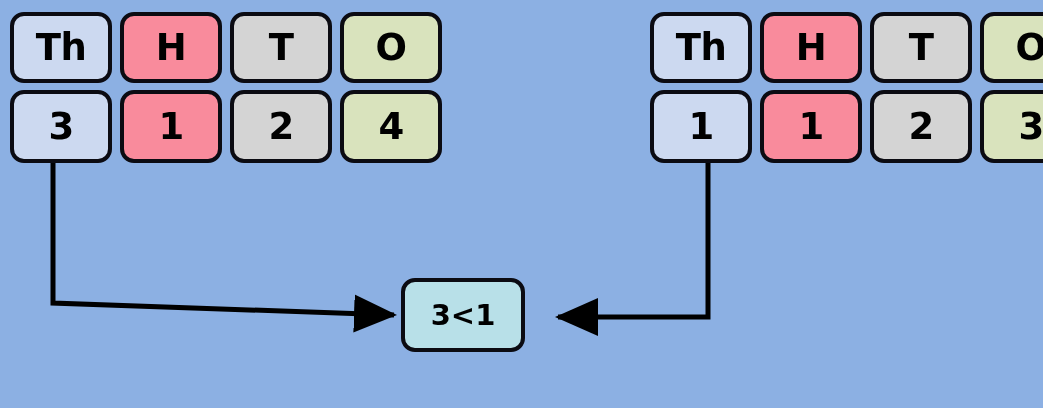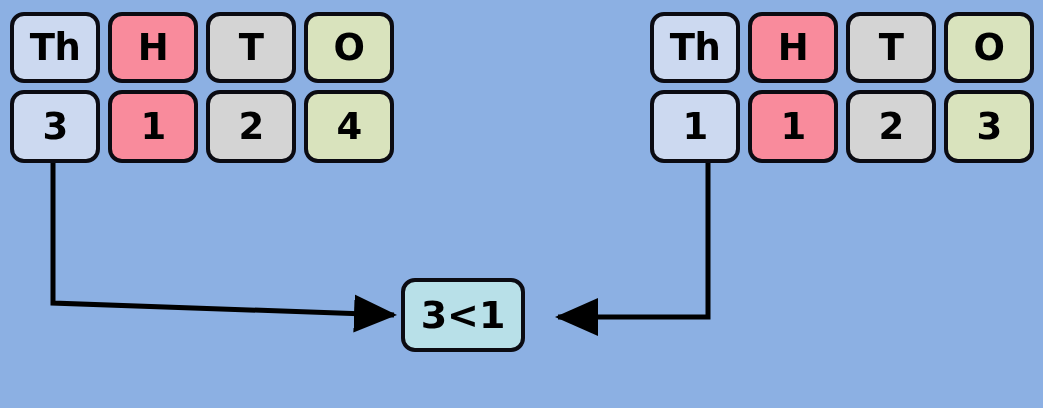--- a/index.html
+++ b/index.html
@@ -22,21 +22,21 @@
     display: flex;
     flex-direction: column;
     gap: 7px;
   }
   .pv-row {
     display: flex;
     flex-direction: row;
     gap: 8px;
   }
   .pv-card {
-    width: 90px;
+    width: 102px;
     height: 71px;
     box-sizing: border-box;
     border: 4px solid #0b0b12;
     border-radius: 14px;
     display: flex;
     align-items: center;
     justify-content: center;
     font-size: 37px;
     font-weight: bold;
     color: #000000;
@@ -57,21 +57,21 @@
     top: 278px;
     width: 124px;
     height: 74px;
     box-sizing: border-box;
     background: #b8e0e8;
     border: 4px solid #0b0b12;
     border-radius: 14px;
     display: flex;
     align-items: center;
     justify-content: center;
-    font-size: 38px;
+    font-size: 29px;
     font-weight: bold;
     color: #000000;
     line-height: 1;
   }
   #connector-layer {
     position: absolute;
     left: 0;
     top: 0;
     width: 1043px;
     height: 408px;

